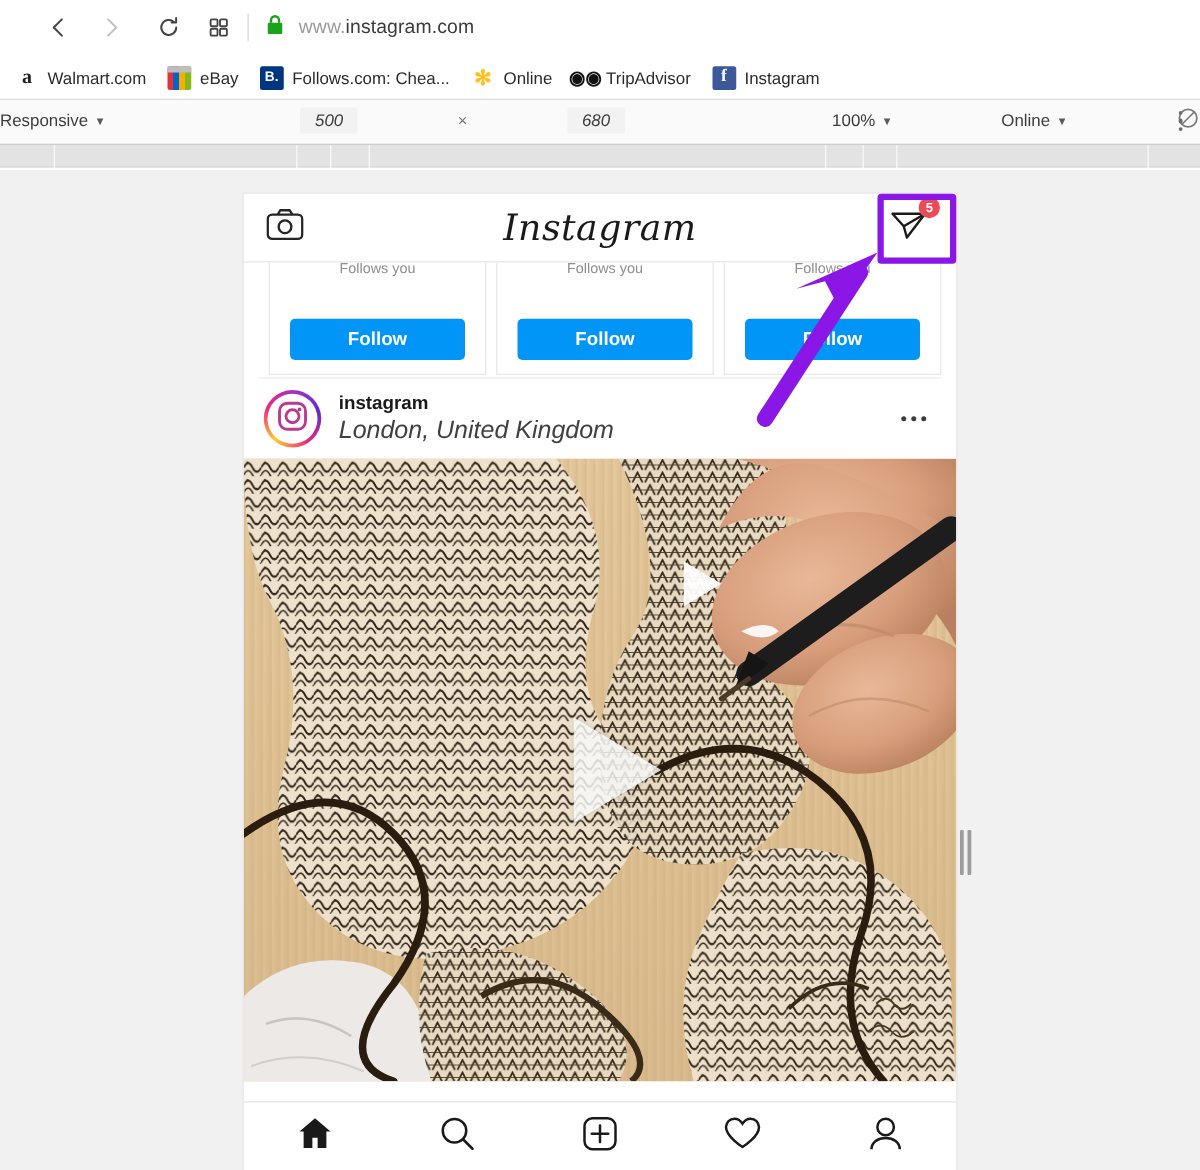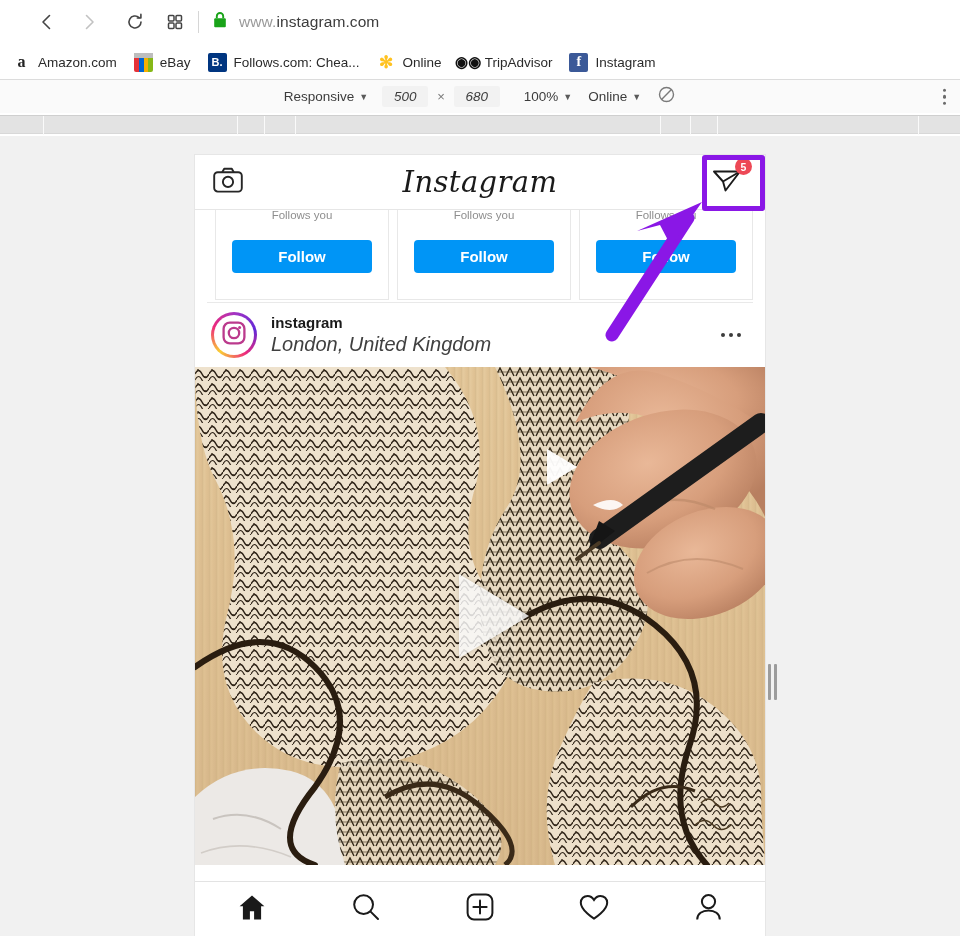--- a/index.html
+++ b/index.html
@@ -31,21 +31,21 @@
   .bm-ebay::before { content:""; position:absolute; top:0; left:0; right:0; height:5px; background:#bdbdbd; }
   .bm-booking { background: #003580; font-size: 11px; }
   .bm-walmart { background: #fff; color: #ffc220; font-size: 17px; }
   .bm-trip { background: #fff; color: #111; font-size: 15px; }
   .bm-fb { background: #3b5998; font-family: "Liberation Serif", serif; font-size: 14px; }
 
   .chrome-border { position: absolute; left: 0; top: 79px; width: 960px; height: 1px; background: #dcdcdc; }
 
   
   .devbar { position: absolute; left: 0; top: 80px; width: 960px; height: 33px; background: #fafafa;
-            display: flex; align-items: center; justify-content: center; }
+            display: flex; align-items: center; justify-content: space-between; }
   .dev-item { font-size: 13.5px; color: #3c3c3c; display: flex; align-items: center; cursor: pointer; }
   .caret { margin-left: 5px; font-size: 9px; color: #5a5a5a; }
   .dev-sep { width: 14px; }
   .dim-box { min-width: 46px; height: 21px; background: #f2f2f2; border-radius: 2px;
              display: flex; align-items: center; justify-content: center; font-size: 13.5px; color: #3c3c3c; cursor: text; font-style: italic; }
   .dim-x { font-size: 13px; color: #777; margin: 0 9px; }
   .throttle-ico { margin-left: 16px; cursor: pointer; display:flex; align-items:center; }
   .kebab { position: absolute; right: 14px; top: 50%; transform: translateY(-50%); display: flex; flex-direction: column; gap: 3px; cursor: pointer; }
   .kebab i { width: 3.5px; height: 3.5px; background: #6b6b6b; border-radius: 50%; display: block; }
 
@@ -73,21 +73,21 @@
   
   .hl-box { position: absolute; left: 702px; top: 155px; width: 63px; height: 56px;
             border: 5px solid #8a17e6; border-radius: 3px; box-sizing: border-box; pointer-events: none; z-index: 40; }
 
   
   .sugg { display: flex; background: #fff; padding: 0 12px 12px 20px; height: 92px; overflow: hidden; }
   .sugg-card { flex: 1; border: 1px solid #e8e8e8; border-top: none; margin-right: 8px; background: #fff;
                display: flex; flex-direction: column; align-items: center; justify-content: flex-start; padding-top: 2px; height: 90px; }
   .sugg-card:last-child { margin-right: 0; }
   .sugg-note { font-size: 11.5px; color: #8e8e8e; margin-top: -3px; height: 14px; overflow: hidden; }
-  .follow-btn { margin-top: 17px; width: 140px; height: 33px; background: #0095f6; color: #fff;
+  .follow-btn { margin-top: 32px; width: 140px; height: 33px; background: #0095f6; color: #fff;
                 border: none; border-radius: 4px; font-size: 15px; font-weight: bold;
                 font-family: "Liberation Sans", sans-serif; cursor: pointer; }
   .sugg-divider { height: 1px; background: #e9e9e9; margin: 0 12px; }
 
   
   .post-head { display: flex; align-items: center; height: 64px; padding: 0 16px; background: #fff; }
   .avatar-ring { width: 46px; height: 46px; border-radius: 50%; flex: none;
                  background: conic-gradient(from 220deg, #f9ce34, #ee2a7b, #a134c4, #6228d7, #ee2a7b, #f9ce34);
                  display: flex; align-items: center; justify-content: center; cursor: pointer; }
   .avatar-in { width: 40px; height: 40px; border-radius: 50%; background: #fff; display: flex; align-items: center; justify-content: center; }
@@ -166,21 +166,21 @@
         </span>
       </div>
       <div class="url">
         <span class="dim">www.</span><span>instagram.com</span>
       </div>
     </div>
 
     <div class="bookmarks">
       <div class="bm">
         <span class="bm-ico bm-amazon">a</span>
-        <span class="bm-label">Amazon.com</span>
+        <span class="bm-label">Walmart.com</span>
       </div>
       <div class="bm">
         <span class="bm-ico bm-ebay"></span>
         <span class="bm-label">eBay</span>
       </div>
       <div class="bm">
         <span class="bm-ico bm-booking">B.</span>
         <span class="bm-label">Follows.com: Chea...</span>
       </div>
       <div class="bm">

